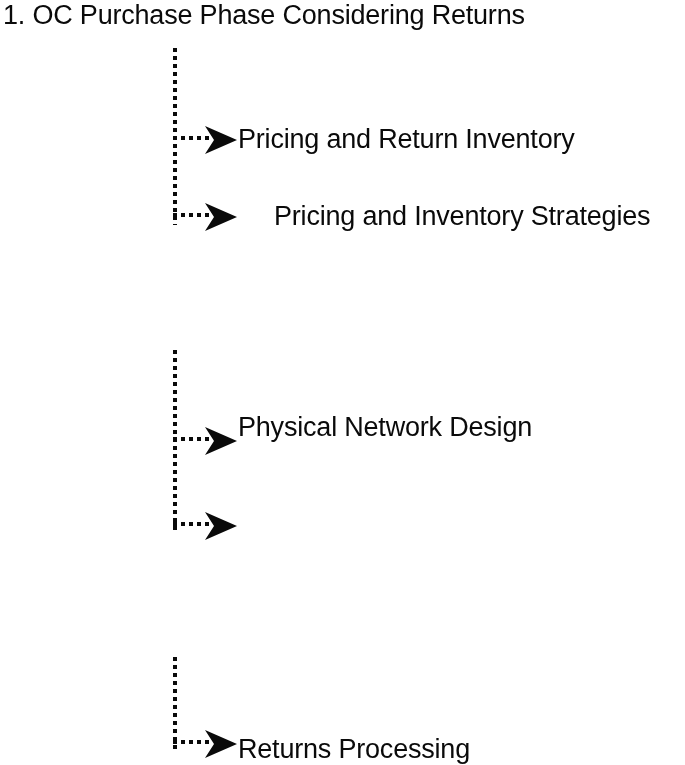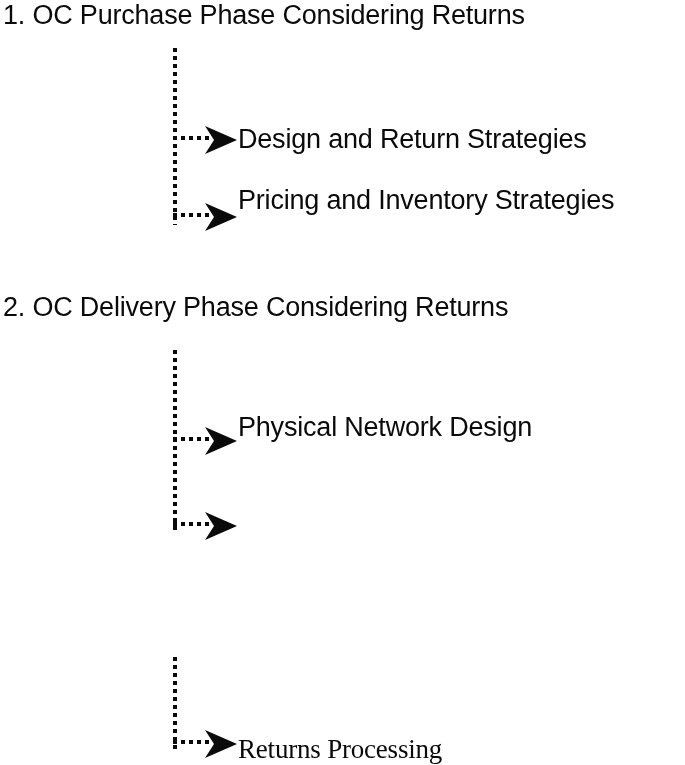--- a/index.html
+++ b/index.html
@@ -79,65 +79,64 @@
   .arrowhead svg { display: block; }
 
   
   #title-1 { top: 2px; }
   #trunk-1 { top: 48px; height: 177px; }
   #branch-1a { top: 136px; width: 36px; }
   #arrow-1a { left: 203px; top: 123px; }
   #label-1a { top: 126px; }
   #branch-1b { top: 213px; width: 36px; }
   #arrow-1b { left: 203px; top: 200px; }
-  #label-1b { top: 187px; }
+  #label-1b { top: 203px; margin-left: 36px; }
 
   
   #title-2 { top: 294px; }
   #trunk-2 { top: 350px; height: 184px; }
   #branch-2a { top: 437px; width: 36px; }
   #arrow-2a { left: 203px; top: 424px; }
   #label-2a { top: 414px; }
   #branch-2b { top: 522px; width: 36px; }
   #arrow-2b { left: 203px; top: 509px; }
   #label-2b { top: 512px; }
 
   
   #title-3 { top: 602px; }
   #trunk-3 { top: 657px; height: 95px; }
   #branch-3a { top: 740px; width: 36px; }
   #arrow-3a { left: 203px; top: 727px; }
-  #label-3a { top: 736px; font-family: Liberation Serif, serif; }
+  #label-3a { top: 736px; }
 </style>
 </head>
 <body>
 
 <div id="diagram">
 
   <div class="phase-title" id="title-1">1. OC Purchase Phase Considering Returns</div>
 
   <div class="trunk" id="trunk-1"></div>
 
   <div class="branch" id="branch-1a"></div>
   <div class="arrowhead" id="arrow-1a">
     <svg width="36" height="34" viewBox="0 0 36 34">
       <path d="M2 3 L34 17 L2 31 L11 17 Z" fill="#0a0a0a"></path>
     </svg>
   </div>
-  <div class="item-label" id="label-1a">Design and Return Strategies</div>
+  <div class="item-label" id="label-1a">Pricing and Return Inventory</div>
 
   <div class="branch" id="branch-1b"></div>
   <div class="arrowhead" id="arrow-1b">
     <svg width="36" height="34" viewBox="0 0 36 34">
       <path d="M2 3 L34 17 L2 31 L11 17 Z" fill="#0a0a0a"></path>
     </svg>
   </div>
   <div class="item-label" id="label-1b">Pricing and Inventory Strategies</div>
 
-  <div class="phase-title" id="title-2">2. OC Delivery Phase Considering Returns</div>
 
   <div class="trunk" id="trunk-2"></div>
 
   <div class="branch" id="branch-2a"></div>
   <div class="arrowhead" id="arrow-2a">
     <svg width="36" height="34" viewBox="0 0 36 34">
       <path d="M2 3 L34 17 L2 31 L11 17 Z" fill="#0a0a0a"></path>
     </svg>
   </div>
   <div class="item-label" id="label-2a">Physical Network Design</div>

